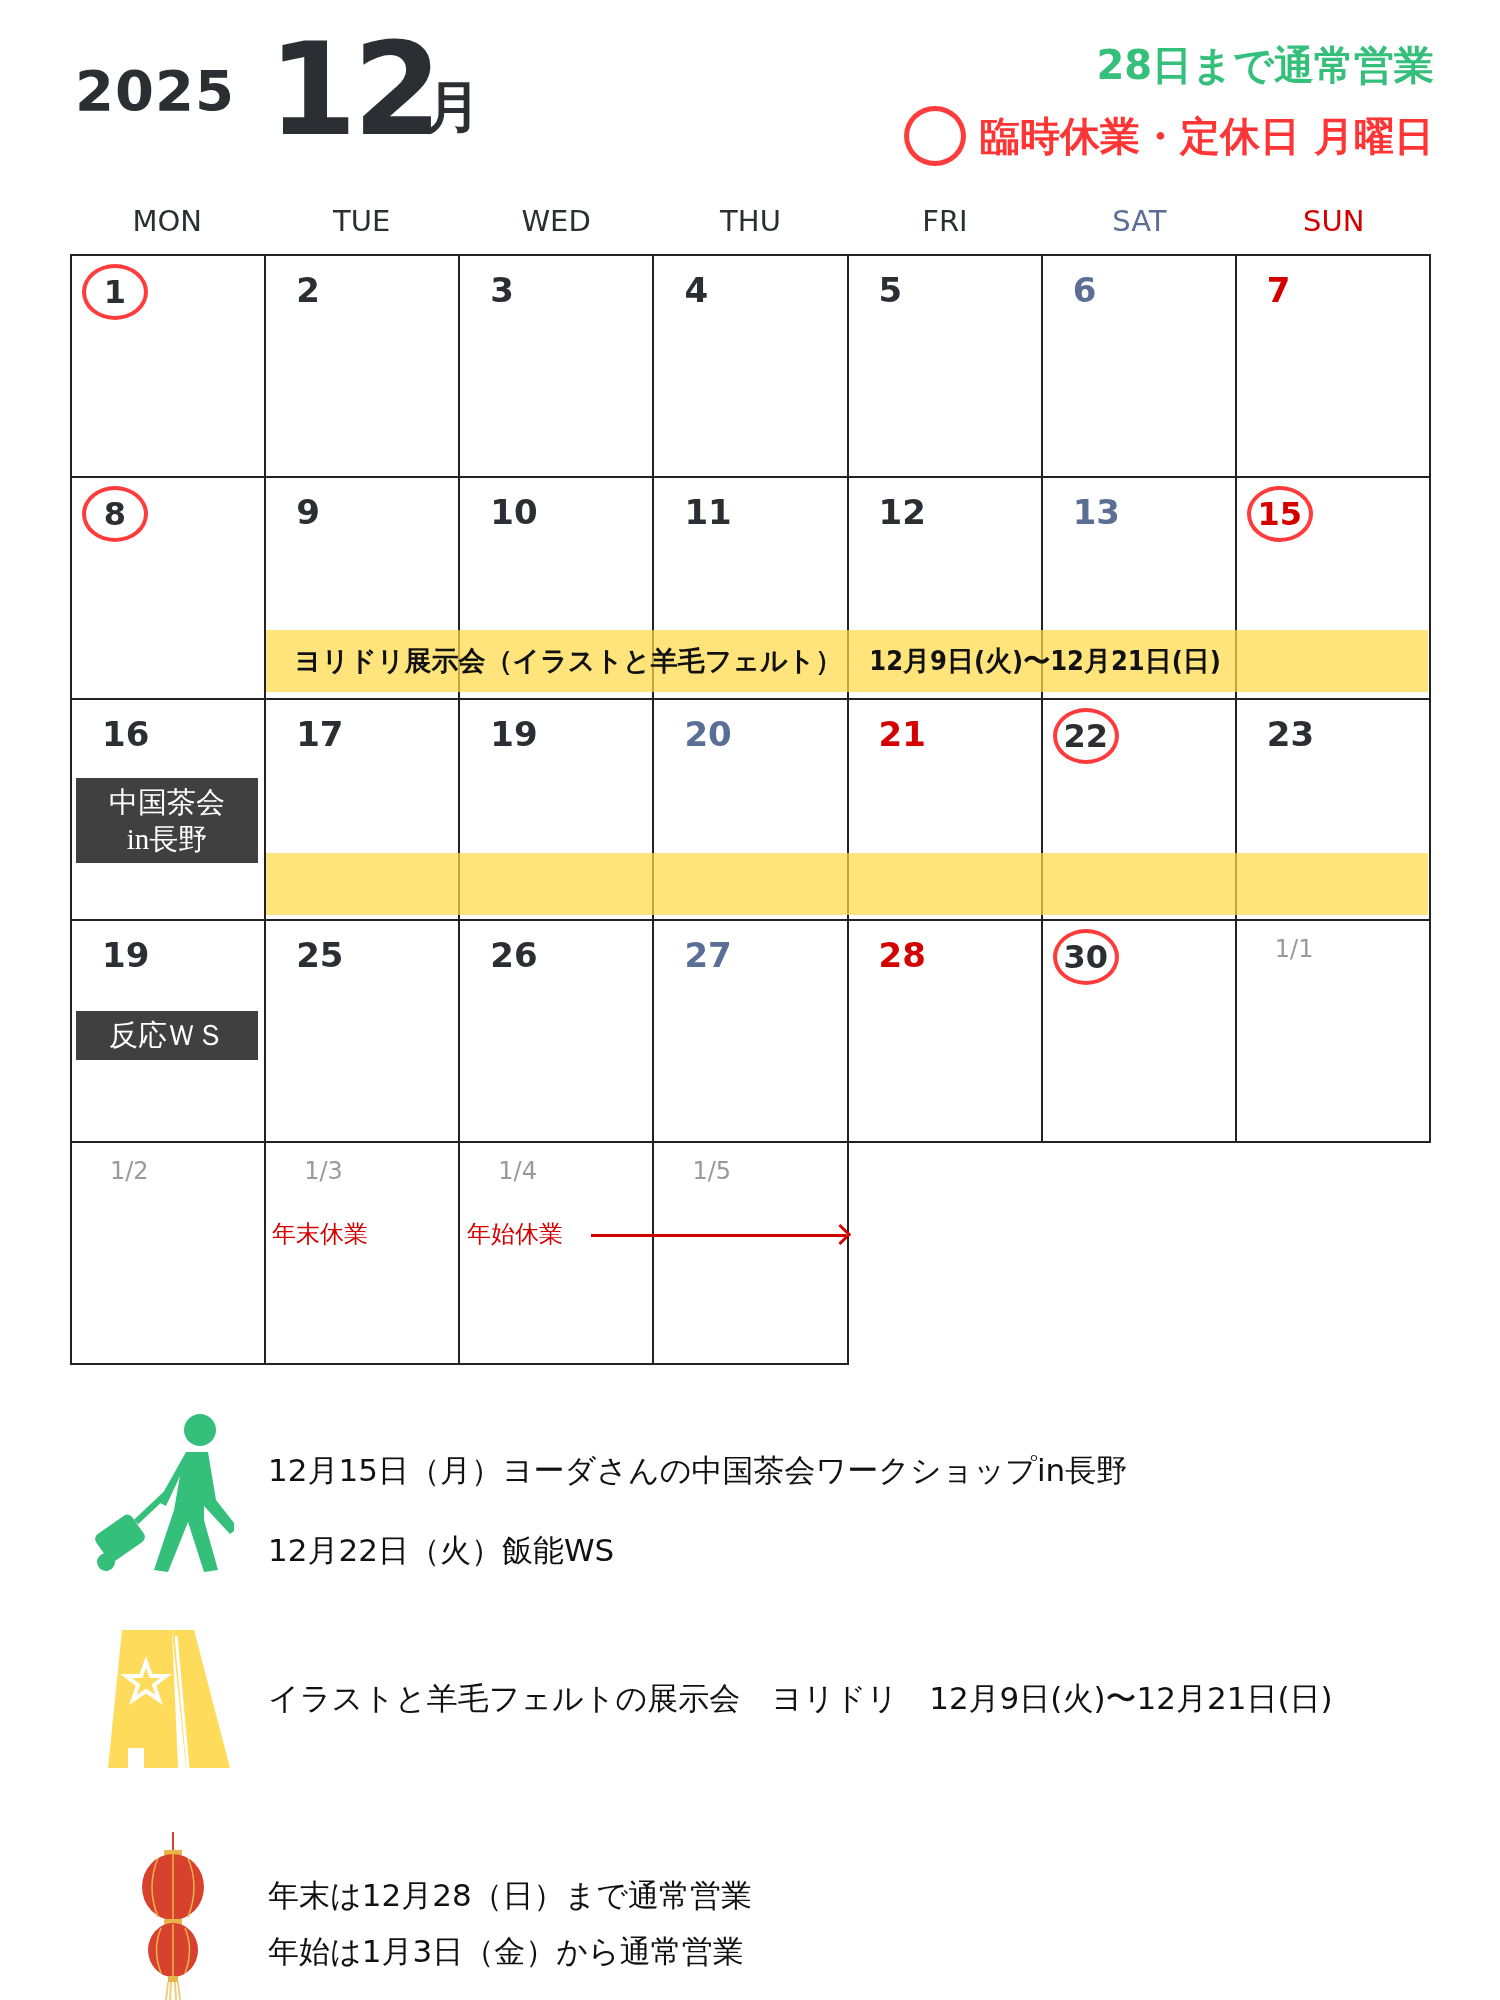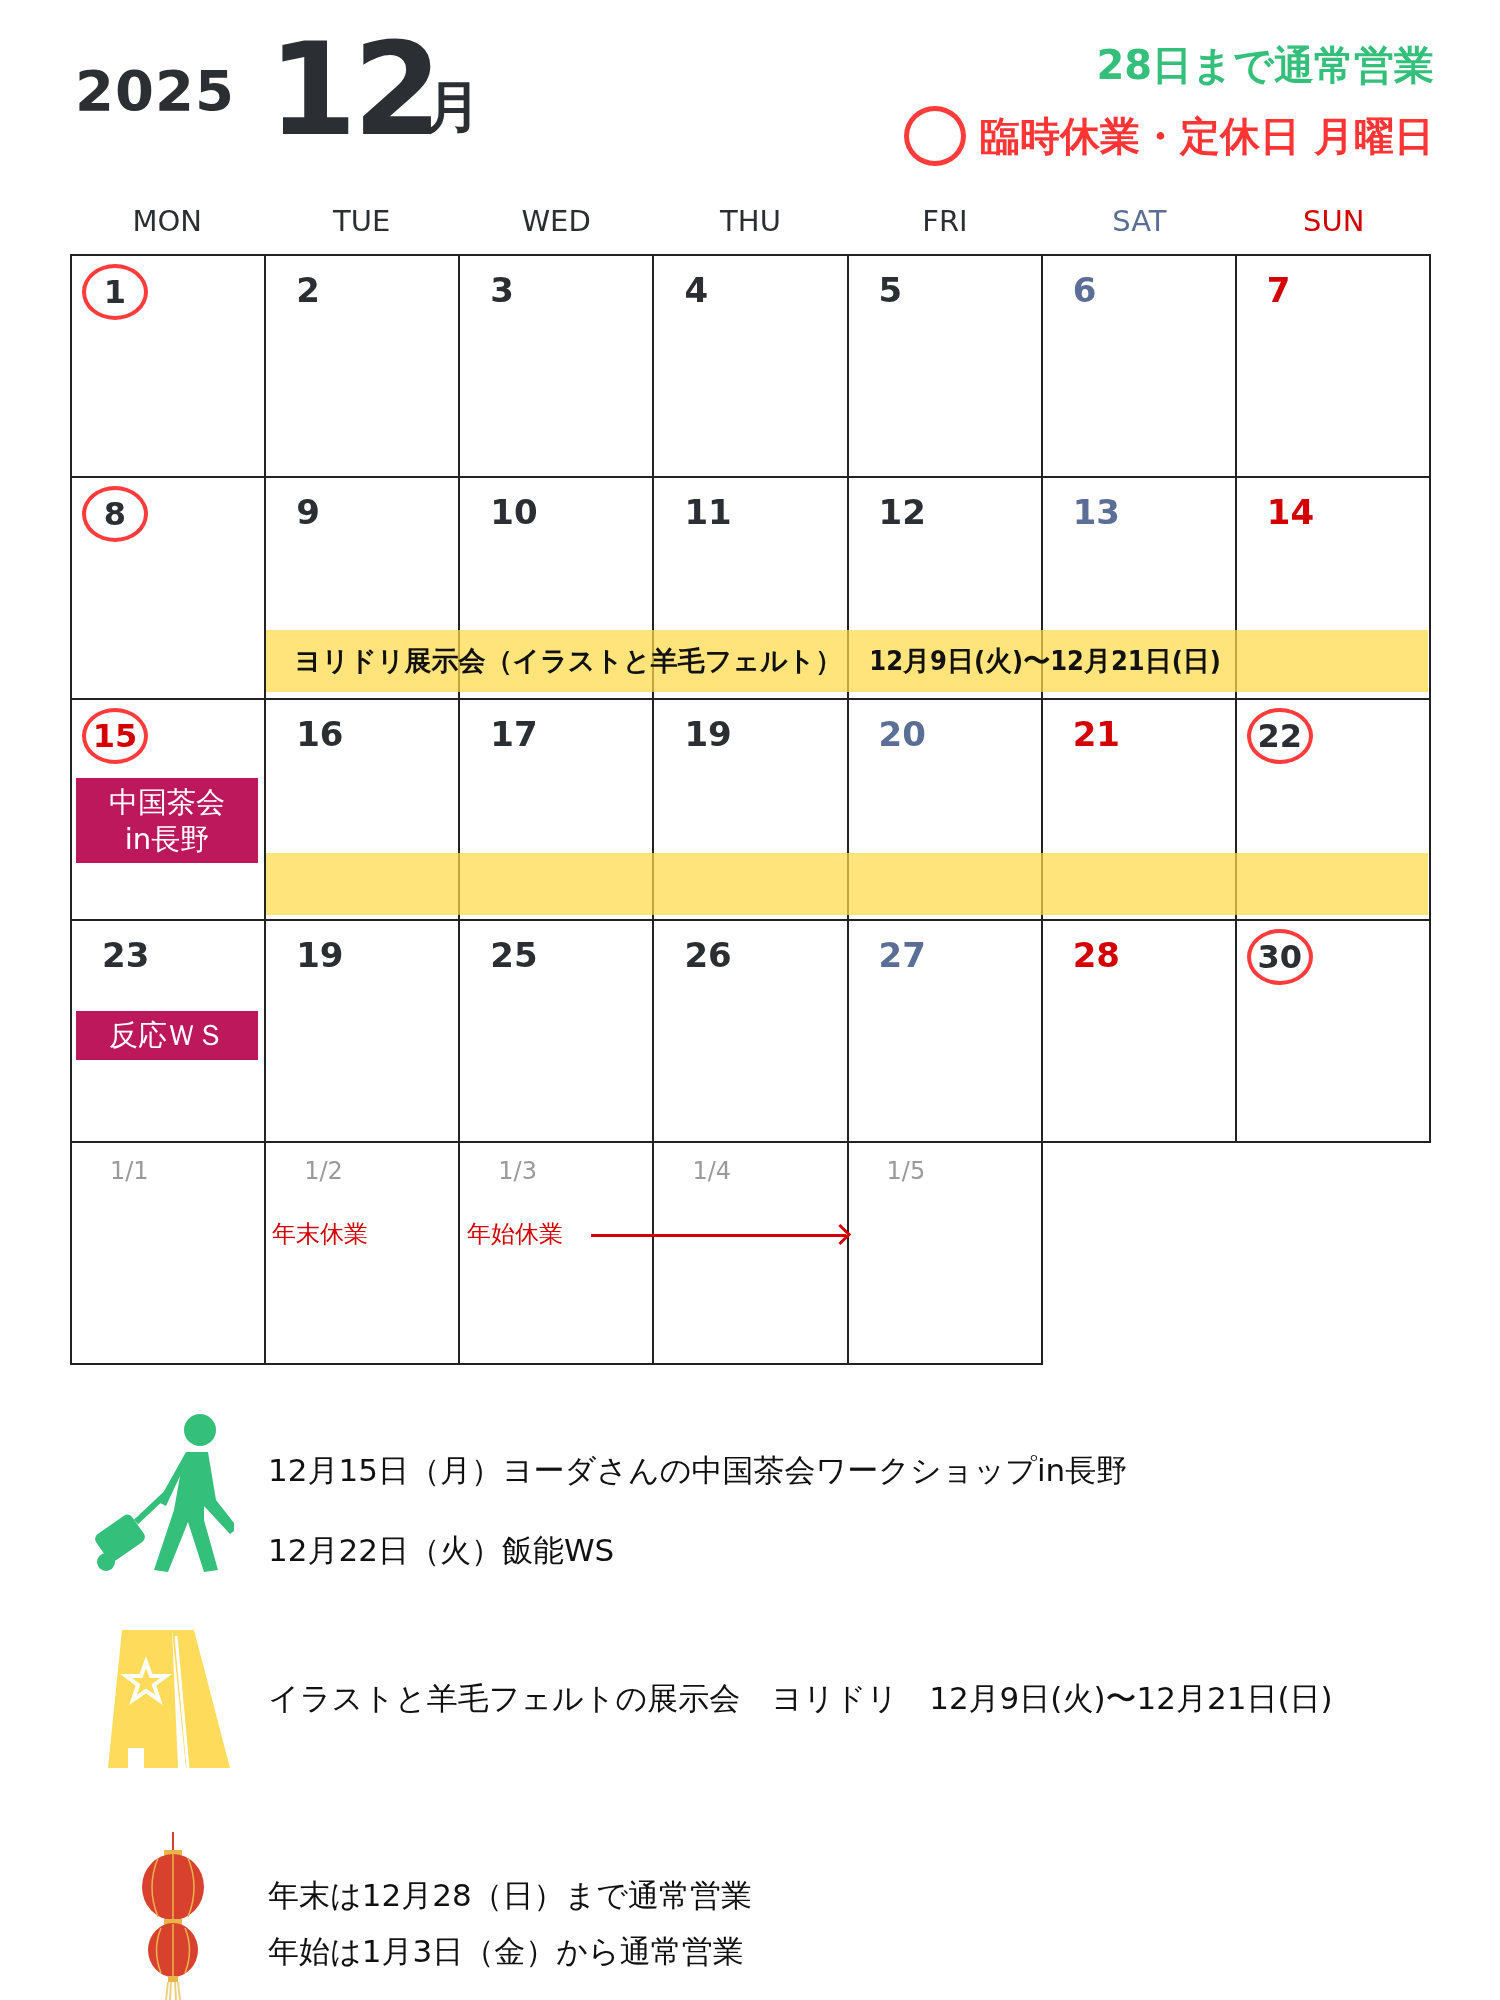--- a/index.html
+++ b/index.html
@@ -30,22 +30,22 @@
   .cell.circled .daynum { left: 10px; top: 8px; width: 66px; height: 56px; border: 4px solid #ff3b3b; border-radius: 50%;
           display: flex; align-items: center; justify-content: center; font-size: 32px; }
   .cell.circled.red-text .daynum { color: #d40000; }
   .cell.next .daynum { font-size: 24px; font-weight: normal; color: #9a9a9a; top: 14px; left: 38px; }
 
   .band { position: absolute; background: rgba(254, 218, 70, 0.72); }
   .band-1 { left: 266px; top: 630px; width: 1162px; height: 62px; display: flex; align-items: center; padding-left: 28px; }
   .band-2 { left: 266px; top: 853px; width: 1162px; height: 62px; }
   .band-label { font-size: 27px; font-weight: bold; color: #111; font-family: "DejaVu Sans Condensed", "DejaVu Sans", sans-serif; letter-spacing: 0px; }
 
-  .event-box { position: absolute; left: 76px; width: 182px; background: #be185d; color: #fff; font-size: 29px;
-          display: flex; flex-direction: column; align-items: center; justify-content: center; line-height: 1.25; text-align: center; }
+  .event-box { position: absolute; left: 76px; width: 182px; background: #404040; color: #fff; font-size: 29px;
+          display: flex; flex-direction: column; align-items: center; justify-content: center; line-height: 1.25; text-align: center; font-family: Liberation Serif, serif; }
   .event-box-1 { top: 778px; height: 85px; }
   .event-box-2 { top: 1011px; height: 49px; }
 
   .closure-label { position: absolute; font-size: 24px; color: #d40000; }
   .closure-1 { left: 272px; top: 1218px; }
   .closure-2 { left: 467px; top: 1218px; }
   .arrow { position: absolute; left: 591px; top: 1234px; width: 255px; height: 3px; background: #d40000; }
   .arrow::after { content: ""; position: absolute; right: -2px; top: -7px; width: 12px; height: 12px;
           border-top: 3px solid #d40000; border-right: 3px solid #d40000; transform: rotate(45deg); }
 
@@ -118,23 +118,20 @@
       <span class="daynum">10</span>
     </div>
   <div class="cell">
       <span class="daynum">11</span>
     </div>
   <div class="cell">
       <span class="daynum">12</span>
     </div>
   <div class="cell sat">
       <span class="daynum">13</span>
-    </div>
-  <div class="cell sun">
-      <span class="daynum">14</span>
     </div>
 
   <div class="cell circled red-text">
       <span class="daynum">15</span>
     </div>
   <div class="cell">
       <span class="daynum">16</span>
     </div>
   <div class="cell">
       <span class="daynum">17</span>

